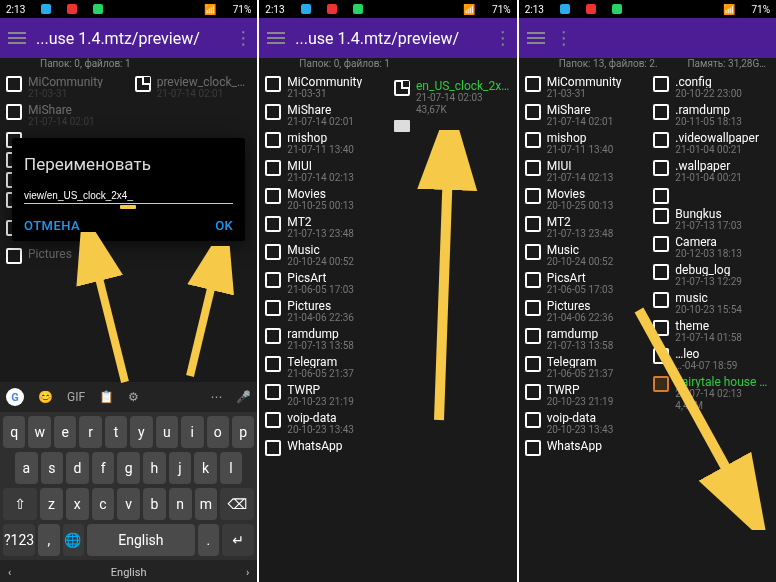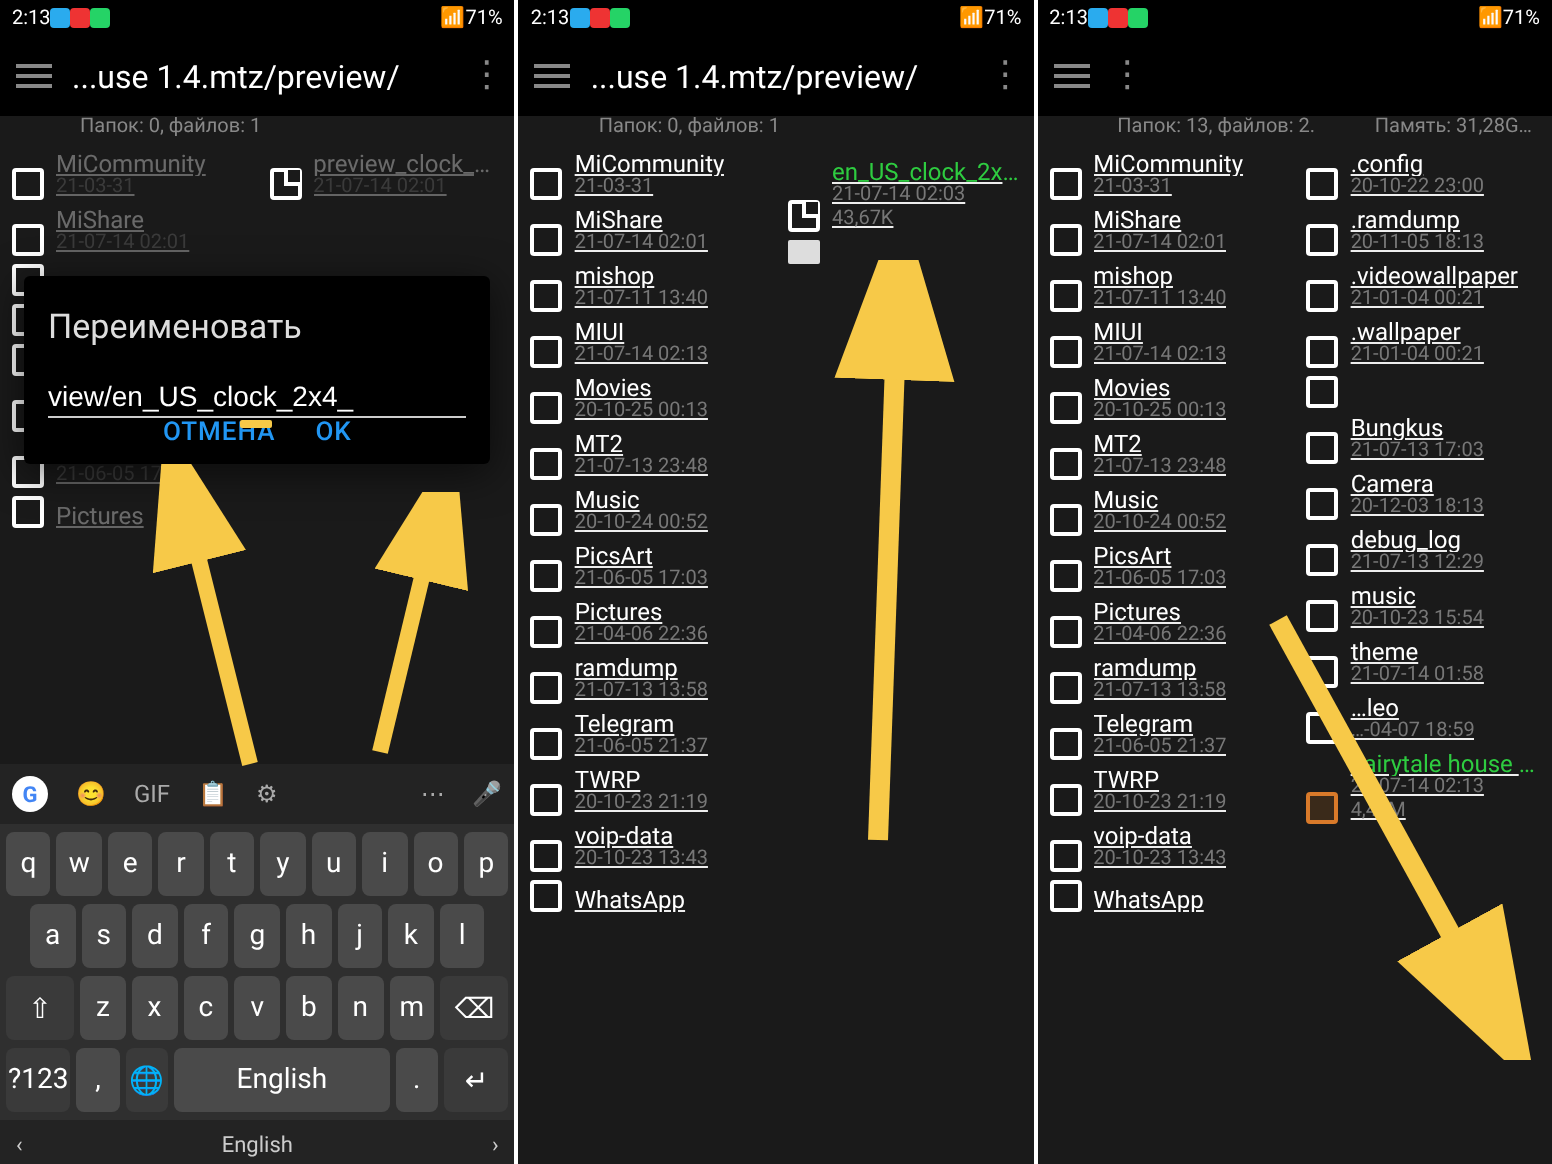--- a/index.html
+++ b/index.html
@@ -1,51 +1,51 @@
 <!DOCTYPE html>
 <html><head>
 <meta charset="utf-8">
 <style>
   * { box-sizing: border-box; margin: 0; padding: 0; }
   body { background: #fff; font-family: Roboto, Arial, sans-serif; width: 776px; height: 582px; display: flex; gap: 2px; }
   .phone { width: 258px; height: 582px; background: #1a1a1a; color: #eee; position: relative; overflow: hidden; font-size: 11px; }
   
   .statusbar { height: 18px; background: #000; display: flex; align-items: center; justify-content: space-between; padding: 0 6px; font-size: 10px; color: #fff; }
-  .sb-left, .sb-right { display: flex; align-items: center; gap: 0; }
+  .sb-left, .sb-right { display: flex; align-items: center; gap: 16px; }
   .sb-icon { width: 10px; height: 10px; background: #fff; border-radius: 2px; display:inline-block; }
   .sb-icon.tg { background:#2aabee; }
   .sb-icon.mail { background:#e33; }
   .sb-icon.wa { background:#25d366; }
   
-  .toolbar { height: 40px; background: #000000; display: flex; align-items: center; padding: 0 8px; gap: 10px; }
+  .toolbar { height: 40px; background: #4c1d95; display: flex; align-items: center; padding: 0 8px; gap: 10px; }
   .ham { width: 18px; height: 2px; background:#888; position:relative; }
   .ham::before,.ham::after{content:"";position:absolute;left:0;width:18px;height:2px;background:#888;}
   .ham::before{top:-5px;} .ham::after{top:5px;}
   .path { flex:1; color:#fff; font-size:16px; font-weight:400; overflow:hidden; white-space:nowrap; }
   .dots { color:#888; font-size:18px; line-height:10px; letter-spacing:-3px; }
   .subbar { padding: 0 10px 4px 40px; font-size: 10px; color:#888; display:flex; justify-content:space-between;}
   
   .filelist { position:absolute; top:74px; bottom:0; left:0; right:0; overflow:hidden; }
   .two-col { display:flex; }
   .col { width:50%; }
-  .row { display:flex; align-items:flex-end; padding:2px 6px; gap:6px;text-decoration:underline; }
+  .row { display:flex; align-items:flex-start; padding:2px 6px; gap:6px; }
   .row .ic { width:16px; height:16px; border:2px solid #fff; border-radius:2px; position:relative; flex:0 0 16px;}
   .row .ic.file::after{content:"";position:absolute;right:-1px;top:-1px;width:6px;height:6px;background:#1a1a1a;border-left:2px solid #fff;border-bottom:2px solid #fff;}
   .row .txt { display:flex; flex-direction:column; line-height:12px; overflow:hidden;}
   .row .name { color:#fff; font-size:12px; white-space:nowrap; overflow:hidden; text-overflow:ellipsis;}
   .row .date { color:#777; font-size:10px; }
   .row .name.green { color:#2ecc40; }
   .row .ic.hi { border-color:#d97a2a; background:#3a2a1a;}
   
   .dialog { position:absolute; top:138px; left:12px; right:12px; background:#000000; border-radius:3px; padding:16px 12px 8px; box-shadow:0 4px 20px rgba(0,0,0,.6); z-index:5;}
   .dialog .title { color:#ddd; font-size:17px; margin-bottom:14px;}
   .dialog .inputwrap { border-bottom:1px solid #ccc; position:relative;}
-  .dialog input { width:100%; background:transparent; border:none; color:#fff; font-size:14px; padding:2px 0; outline:none;}
+  .dialog input { width:100%; background:transparent; border:none; color:#fff; font-size:10px; padding:2px 0; outline:none;}
   .dialog .caret-hint { position:absolute; left:96px; bottom:-6px; width:16px; height:4px; background:#f7c948; border-radius:1px;}
-  .dialog .buttons { display:flex; justify-content:center; gap:20px; }
+  .dialog .buttons { display:flex; justify-content:space-between; gap:20px; margin-top:14px;}
   .dialog .btn { color:#2196f3; font-size:13px; font-weight:500; cursor:pointer; letter-spacing:.5px;}
   
   .keyboard { position:absolute; bottom:0; left:0; right:0; height:200px; background:#2f2f2f; z-index:4;}
   .kb-top { height:30px; background:#232323; display:flex; align-items:center; padding:0 6px; gap:14px; color:#aaa; font-size:12px; justify-content:space-between;}
   .kb-top .g { width:18px;height:18px;background:#fff;border-radius:50%;display:flex;align-items:center;justify-content:center;font-weight:bold;font-size:11px;color:#4285f4;}
   .kb-rows { padding:4px 3px 0; }
   .kb-row { display:flex; gap:3px; margin-bottom:4px; }
   .kb-row.r2 { padding:0 12px;}
   .key { flex:1; height:32px; background:#4a4a4a; border-radius:4px; display:flex; align-items:center; justify-content:center; color:#fff; font-size:14px;}
   .key.dark { background:#3a3a3a; }

